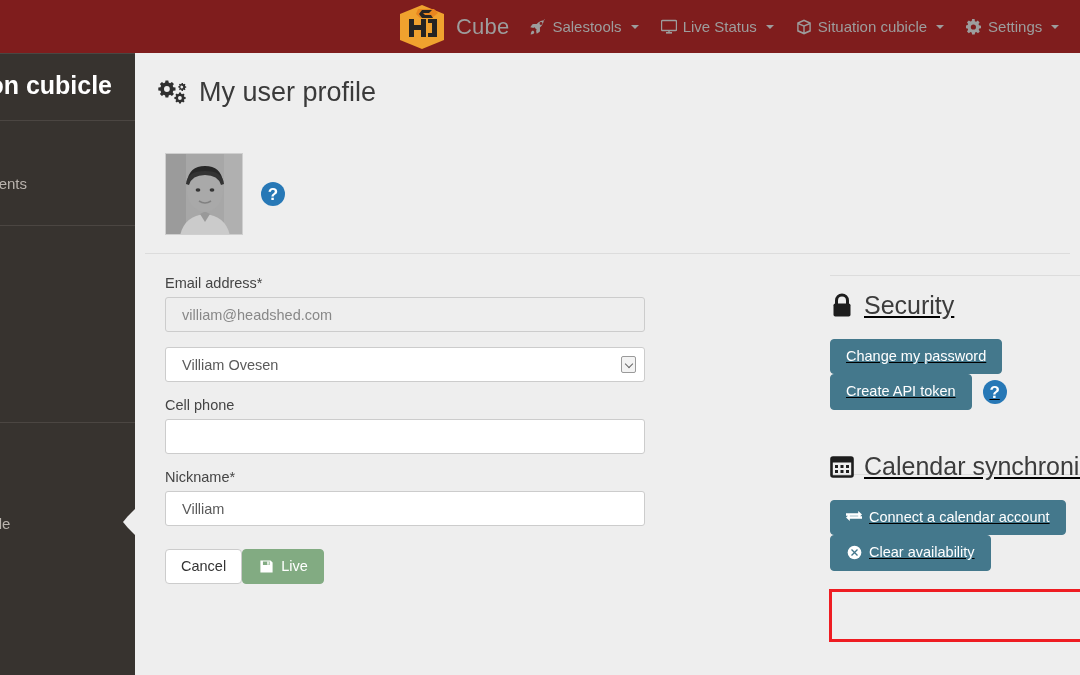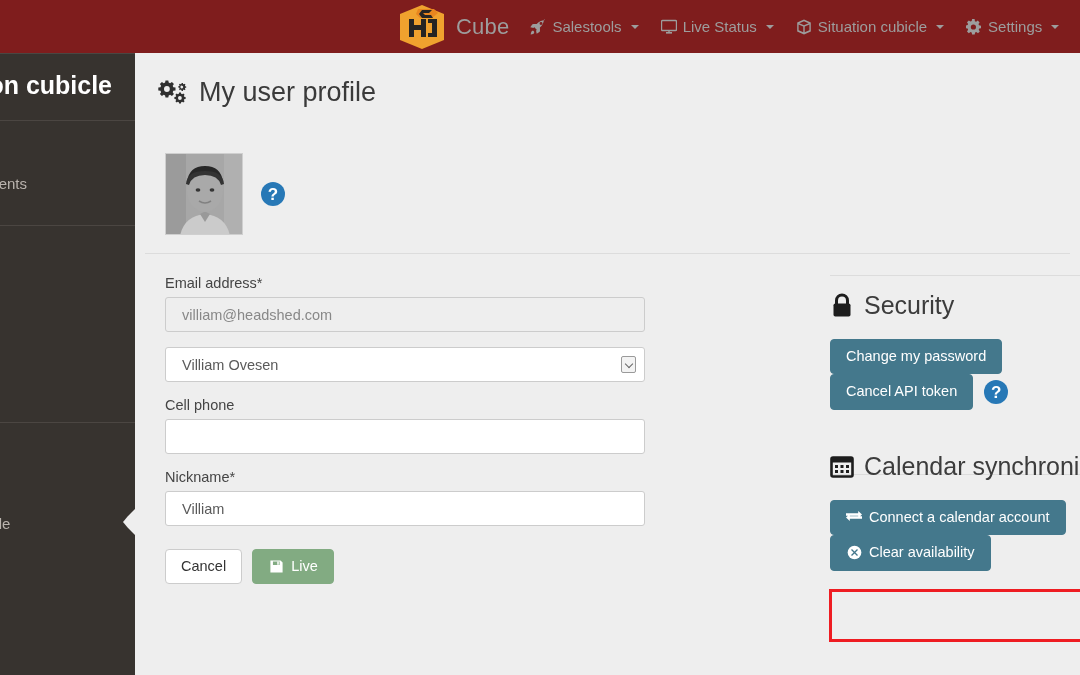--- a/index.html
+++ b/index.html
@@ -137,41 +137,41 @@
     width: 15px; height: 17px;
     border: 1px solid #9a9a9a; border-radius: 2px;
     background: #f3f3f3;
     display: flex; align-items: center; justify-content: center;
   }
   .autofill-icon::before {
     content: ""; width: 5px; height: 5px;
     border-left: 1px solid #666; border-bottom: 1px solid #666;
     transform: rotate(-45deg); margin-bottom: 2px;
   }
-  .btn-row { margin-top: 23px; display: flex; gap: 10px; }
+  .btn-row { margin-top: 23px; display: flex; gap: 0; }
   .btn {
     border-radius: 4px; font-size: 14.5px;
     padding: 8px 15px; cursor: pointer;
     font-family: inherit; display: inline-flex;
     align-items: center; gap: 7px; border: 1px solid transparent;
     line-height: 1.2;
   }
   .btn-default {
     background: #ffffff; border-color: #cccccc; color: #333;
   }
   .btn-success {
     background: #82ab82; color: #ffffff; border-color: #82ab82;
   }
   .btn-info {
     background: #44788c; color: #ffffff; border-color: #44788c;
   }
 
   
   .right-col {
-    position: absolute; left: 695px; top: 238px; width: 250px;
+    position: absolute; left: 695px; top: 238px; width: 250px; text-decoration: underline;
   }
   .sec-head {
     display: flex; align-items: center; gap: 10px;
     font-size: 25px; color: #3c3c3c; font-weight: normal;
     white-space: nowrap;
   }
   .hr-right {
     position: absolute; left: 695px; top: 222px;
     width: 250px; height: 1px; background: #dcdcdc;
   }
@@ -371,21 +371,21 @@
       </span>
       <span>Security</span>
     </div>
 
     <div class="btn-stack">
       <button class="btn btn-info">
         <span>Change my password</span>
       </button>
       <div class="btn-with-help">
         <button class="btn btn-info">
-          <span>Cancel API token</span>
+          <span>Create API token</span>
         </button>
         <div class="help-icon">?</div>
       </div>
     </div>
 
     <div class="sec-head" style="margin-top:42px;">
       <span style="width:24px;height:24px;display:inline-block;">
         <svg viewBox="0 0 24 24" width="24" height="24">
           <rect x="1.5" y="3.5" width="21" height="19" rx="1.5" fill="none" stroke="#1d1d1d" stroke-width="2.6"></rect>
           <rect x="1.5" y="3.5" width="21" height="5" fill="#1d1d1d"></rect>

